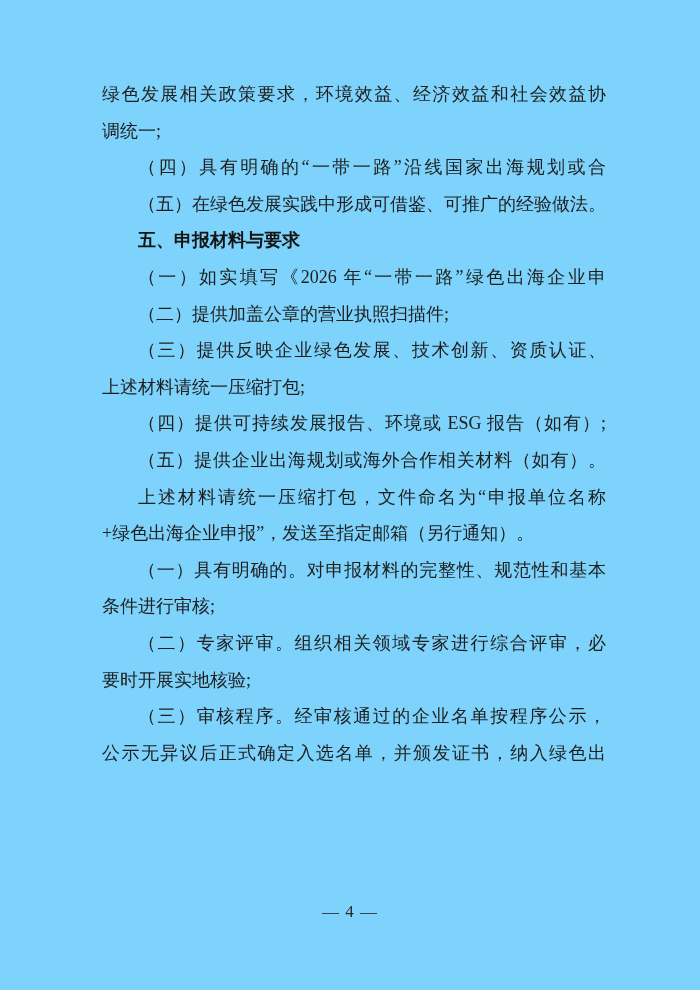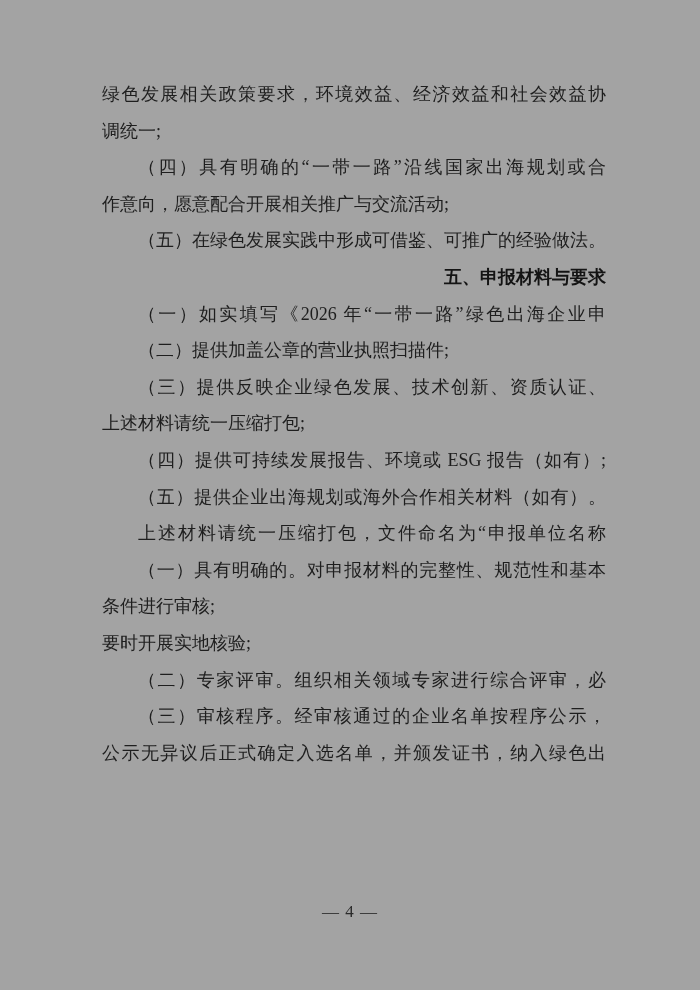--- a/index.html
+++ b/index.html
@@ -4,21 +4,21 @@
 <style>
   html, body {
     margin: 0;
     padding: 0;
     background: #ffffff;
   }
   .page {
     position: relative;
     width: 700px;
     height: 990px;
-    background: #a3a3a3;
+    background: #7dd3fc;
     overflow: hidden;
     font-family: "Liberation Serif", "DejaVu Serif", serif;
     color: #1e1e1e;
   }
   .content {
     position: absolute;
     left: 102px;
     top: 76px;
     width: 504px;
   }
@@ -34,52 +34,51 @@
     text-align: justify;
     text-align-last: justify;
   }
   .ln.indent {
     text-indent: 2em;
   }
   .ln.heading {
     font-weight: 700;
     font-family: "Liberation Sans", "DejaVu Sans", sans-serif;
     color: #141414;
-    text-align: right;
   }
   .footer {
     position: absolute;
     left: 0;
     top: 902px;
     width: 100%;
     text-align: center;
     font-size: 17px;
     color: #2a2a2a;
     letter-spacing: 1px;
   }
 </style>
 </head>
 <body>
 
 <div class="page">
   <div class="content">
       <div class="ln just">绿色发展相关政策要求，环境效益、经济效益和社会效益协</div>
       <div class="ln">调统一;</div>
       <div class="ln indent just">（四）具有明确的“一带一路”沿线国家出海规划或合</div>
-      <div class="ln">作意向，愿意配合开展相关推广与交流活动;</div>
       <div class="ln indent just">（五）在绿色发展实践中形成可借鉴、可推广的经验做法。</div>
       <div class="ln indent heading">五、申报材料与要求</div>
       <div class="ln indent just">（一）如实填写《2026 年“一带一路”绿色出海企业申</div>
       <div class="ln indent">（二）提供加盖公章的营业执照扫描件;</div>
       <div class="ln indent just">（三）提供反映企业绿色发展、技术创新、资质认证、</div>
       <div class="ln">上述材料请统一压缩打包;</div>
       <div class="ln indent just">（四）提供可持续发展报告、环境或 ESG 报告（如有）;</div>
       <div class="ln indent just">（五）提供企业出海规划或海外合作相关材料（如有）。</div>
       <div class="ln indent just">上述材料请统一压缩打包，文件命名为“申报单位名称</div>
+      <div class="ln">+绿色出海企业申报”，发送至指定邮箱（另行通知）。</div>
       <div class="ln indent just">（一）具有明确的。对申报材料的完整性、规范性和基本</div>
       <div class="ln">条件进行审核;</div>
+      <div class="ln indent just">（二）专家评审。组织相关领域专家进行综合评审，必</div>
       <div class="ln">要时开展实地核验;</div>
-      <div class="ln indent just">（二）专家评审。组织相关领域专家进行综合评审，必</div>
       <div class="ln indent just">（三）审核程序。经审核通过的企业名单按程序公示，</div>
       <div class="ln just">公示无异议后正式确定入选名单，并颁发证书，纳入绿色出</div>
     </div>
   <div class="footer">— 4 —</div>
 </div>
 
 </body></html>

